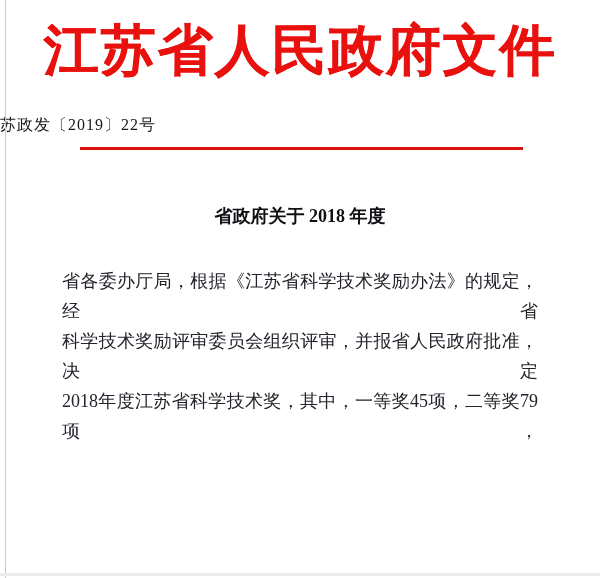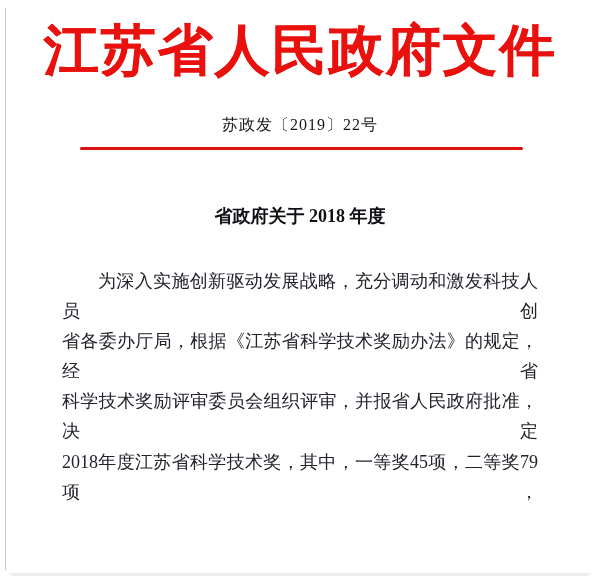--- a/index.html
+++ b/index.html
@@ -1,20 +1,20 @@
 <!DOCTYPE html>
 <html style="--banner-red: #e9110d; --rule-red: #dd1210; --text-black: #23232b;"><head>
 <meta charset="utf-8">
 <style>
   :root {
     --banner-red: #e9110d;
     --rule-red: #dd1210;
     --text-black: #23232b;
   }
-  * { margin: 0; padding: 0; box-sizing: border-box; border-radius: 22px; }
+  * { margin: 0; padding: 0; box-sizing: border-box; }
   html, body { background: #ffffff; }
   .page {
     position: relative;
     width: 600px;
     height: 578px;
     background: #ffffff;
     overflow: hidden;
     font-family: "Liberation Serif", "DejaVu Serif", serif;
   }
   .edge-left {
@@ -34,21 +34,21 @@
     text-align: center;
     font-size: 55px;
     line-height: 74px;
     font-weight: bold;
     letter-spacing: 2px;
     color: var(--banner-red);
     text-shadow: 0.5px 0 0 var(--banner-red);
   }
   .doc-number {
     margin-top: 26px;
-    text-align: center;
+    text-align: left;
     font-size: 16px;
     line-height: 21px;
     letter-spacing: 1px;
     color: #17171c;
   }
   .rule {
     margin: 12px 0 0 80px;
     width: 443px;
     height: 3px;
     background: var(--rule-red);
@@ -84,21 +84,20 @@
 
   <div class="doc-number">苏政发〔2019〕22号</div>
 
   <div class="rule"></div>
 
   <div class="doc-title">
     <div>省政府关于 2018 年度</div>
   </div>
 
   <div class="body-block">
-    <div class="jline indent">为深入实施创新驱动发展战略，充分调动和激发科技人员创</div>
     <div class="jline">省各委办厅局，根据《江苏省科学技术奖励办法》的规定，经省</div>
     <div class="jline">科学技术奖励评审委员会组织评审，并报省人民政府批准，决定</div>
     <div class="jline">2018年度江苏省科学技术奖，其中，一等奖45项，二等奖79项，</div>
 
   </div>
 
   <div class="edge-bottom"></div>
 </div>
 
 </body></html>

